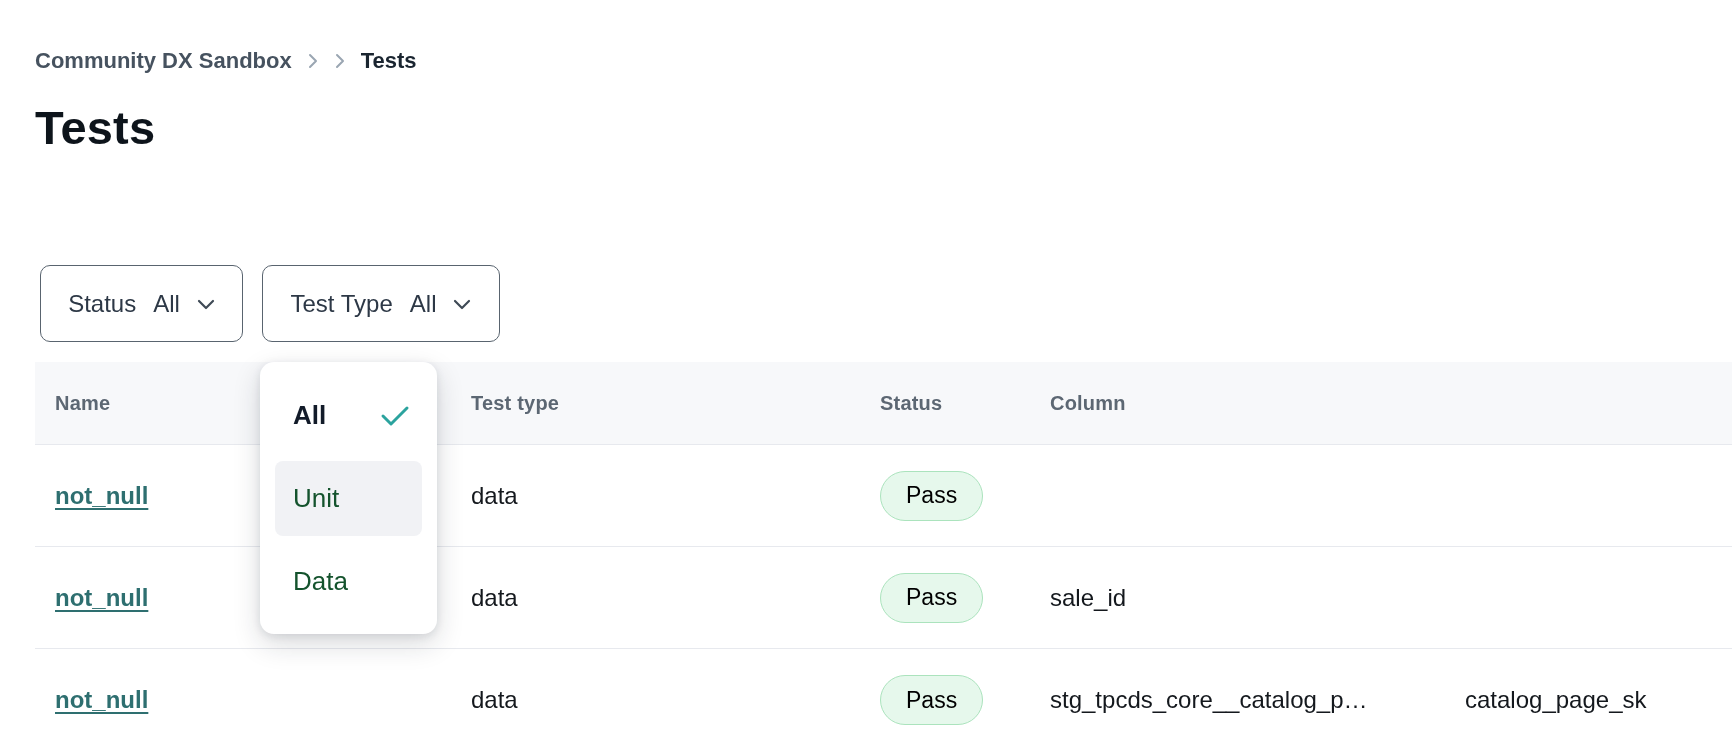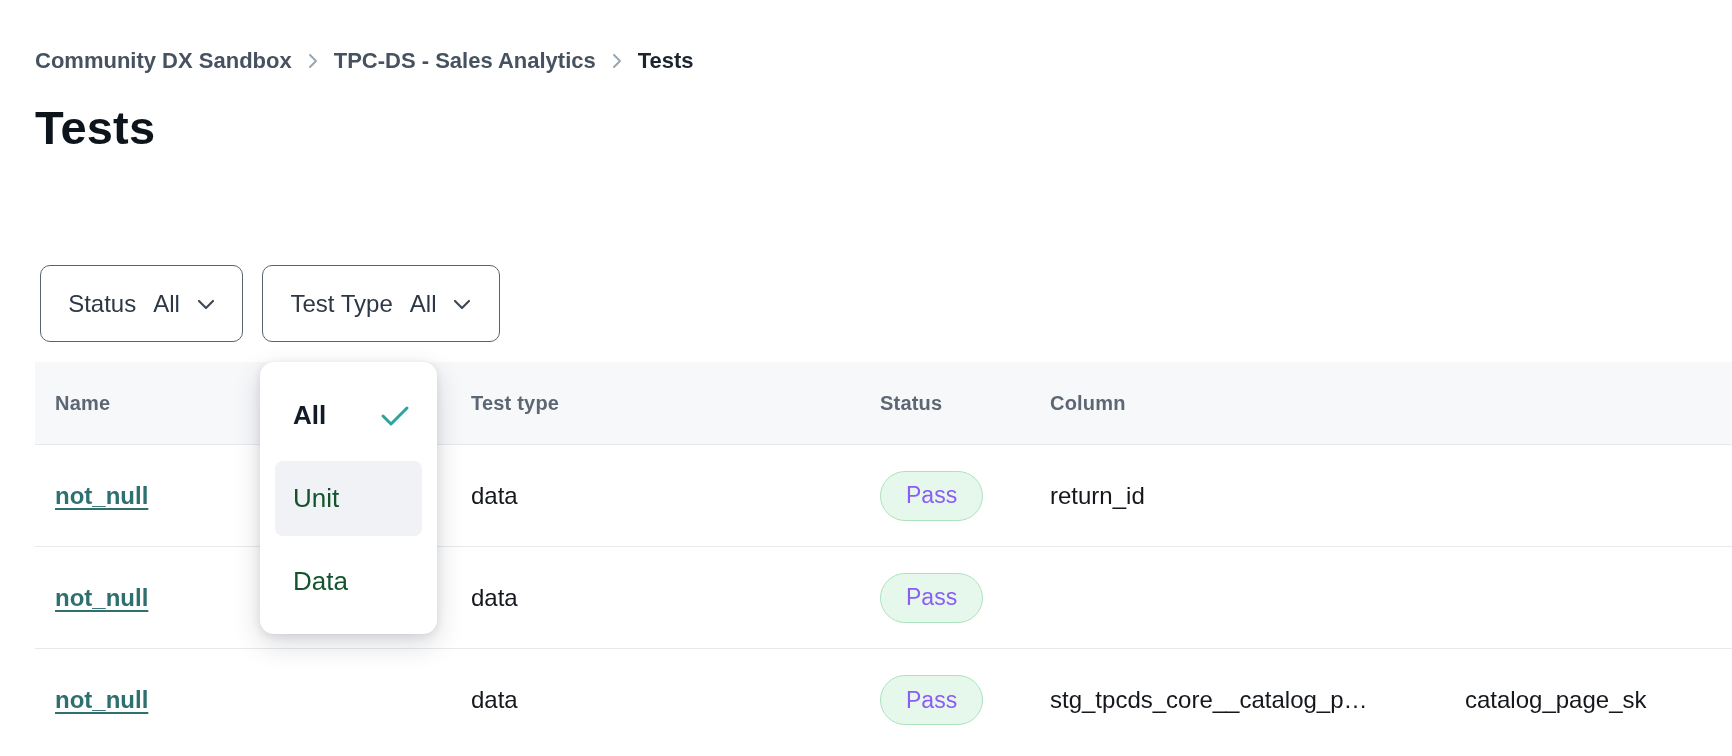--- a/index.html
+++ b/index.html
@@ -34,21 +34,21 @@
   .thead { height:83px; background:#f7f8fa; border-bottom:1px solid #e7e9ee; }
   .th { font-size:20px; font-weight:bold; color:#5c6773; letter-spacing:.2px; }
   .th:first-child, .td:first-child { padding-left:20px; }
   .trow { height:102px; border-bottom:1px solid #e7e9ee; background:#fff; }
   .trow:last-child { border-bottom:none; }
   .td { font-size:24px; color:#14181d; white-space:nowrap; overflow:hidden; }
   .test-link { color:#2e6f70; font-weight:bold; text-decoration:underline;
                text-decoration-thickness:2px; text-underline-offset:4px; cursor:pointer;margin-top:19px; }
   .pill { display:inline-flex; align-items:center; justify-content:center;
           height:50px; padding:0 25px; border-radius:26px;
-          background:#e6f8ec; border:1.5px solid #abe3bd; color:#8b5cf6; font-size:23px; }
+          background:#e6f8ec; border:1.5px solid #abe3bd; color:#000000; font-size:23px; }
 
   
   .dropdown { position:absolute; left:260px; top:362px; width:177px;
               padding:16px 15px 15px; background:#ffffff; border-radius:14px;
               box-shadow:0 10px 28px rgba(23,32,46,.16), 0 2px 8px rgba(23,32,46,.10);
               z-index:10; }
   .dd-item { height:75px; margin:0 0 8px; display:flex; align-items:center;
              padding:0 18px; border-radius:8px; font-size:26px; color:#14532d; cursor:pointer; }
   .dd-item:last-child { margin-bottom:0; }
   .dd-item.selected { font-weight:bold; color:#121b29; justify-content:space-between; padding-right:12px; }
@@ -57,21 +57,20 @@
 </head>
 <body>
 
 <div class="page">
 
   <nav class="breadcrumb">
     <span class="crumb">Community DX Sandbox</span>
     <svg class="sep" width="12" height="20" viewBox="0 0 12 20">
         <polyline points="3,4 9,10 3,16" fill="none" stroke="#9aa6b2" stroke-width="2" stroke-linecap="round" stroke-linejoin="round"></polyline>
       </svg>
-    <span class="crumb">TPC-DS - Sales Analytics</span>
     <svg class="sep" width="12" height="20" viewBox="0 0 12 20">
         <polyline points="3,4 9,10 3,16" fill="none" stroke="#9aa6b2" stroke-width="2" stroke-linecap="round" stroke-linejoin="round"></polyline>
       </svg>
     <span class="crumb current">Tests</span>
   </nav>
 
   <h1 class="page-title">Tests</h1>
 
   <div class="filters">
     <button class="filter-btn status">
@@ -95,27 +94,27 @@
       <div class="th">Name</div>
       <div class="th">Test type</div>
       <div class="th">Status</div>
       <div class="th">Column</div>
     </div>
 
     <div class="trow">
       <div class="td"><span class="test-link">not_null</span></div>
       <div class="td">data</div>
       <div class="td"><span class="pill">Pass</span></div>
-      <div class="td">return_id</div>
     </div>
 
     <div class="trow">
       <div class="td"><span class="test-link">not_null</span></div>
       <div class="td">data</div>
       <div class="td"><span class="pill">Pass</span></div>
+      <div class="td">sale_id</div>
     </div>
 
     <div class="trow">
       <div class="td"><span class="test-link">not_null</span></div>
       <div class="td">data</div>
       <div class="td"><span class="pill">Pass</span></div>
       <div class="td">stg_tpcds_core__catalog_p…</div>
       <div class="td">catalog_page_sk</div>
     </div>
   </div>

